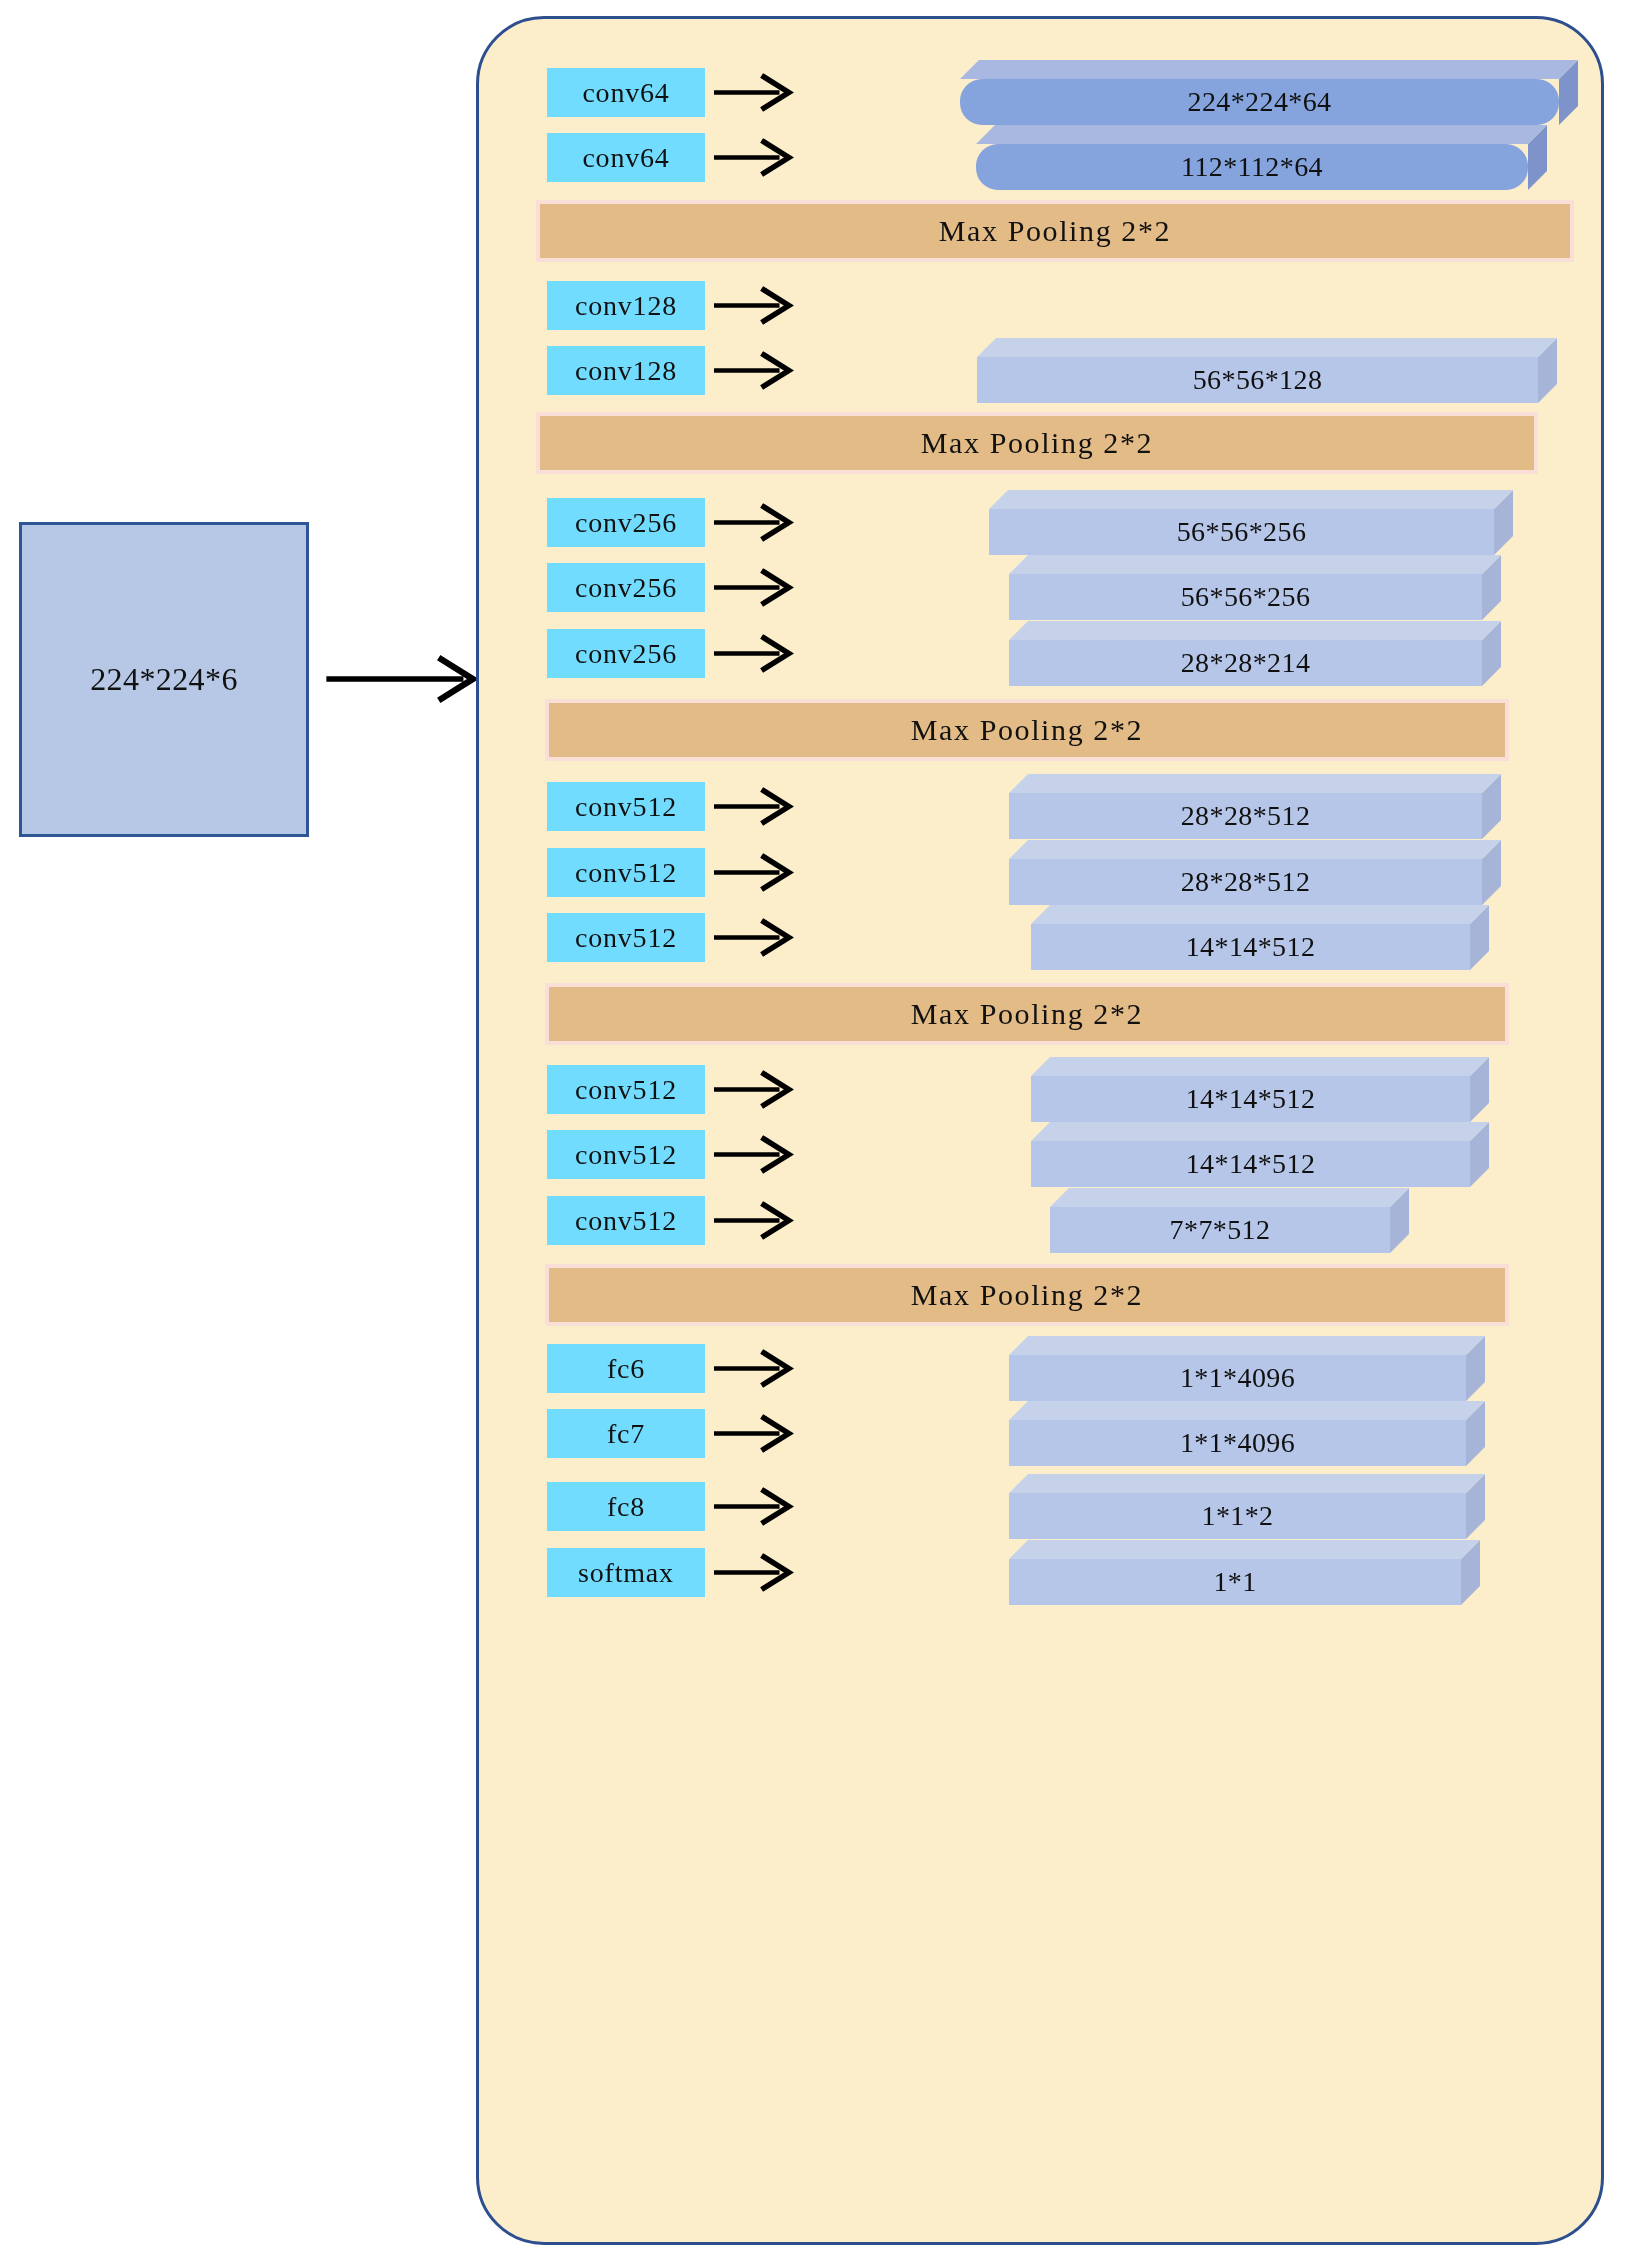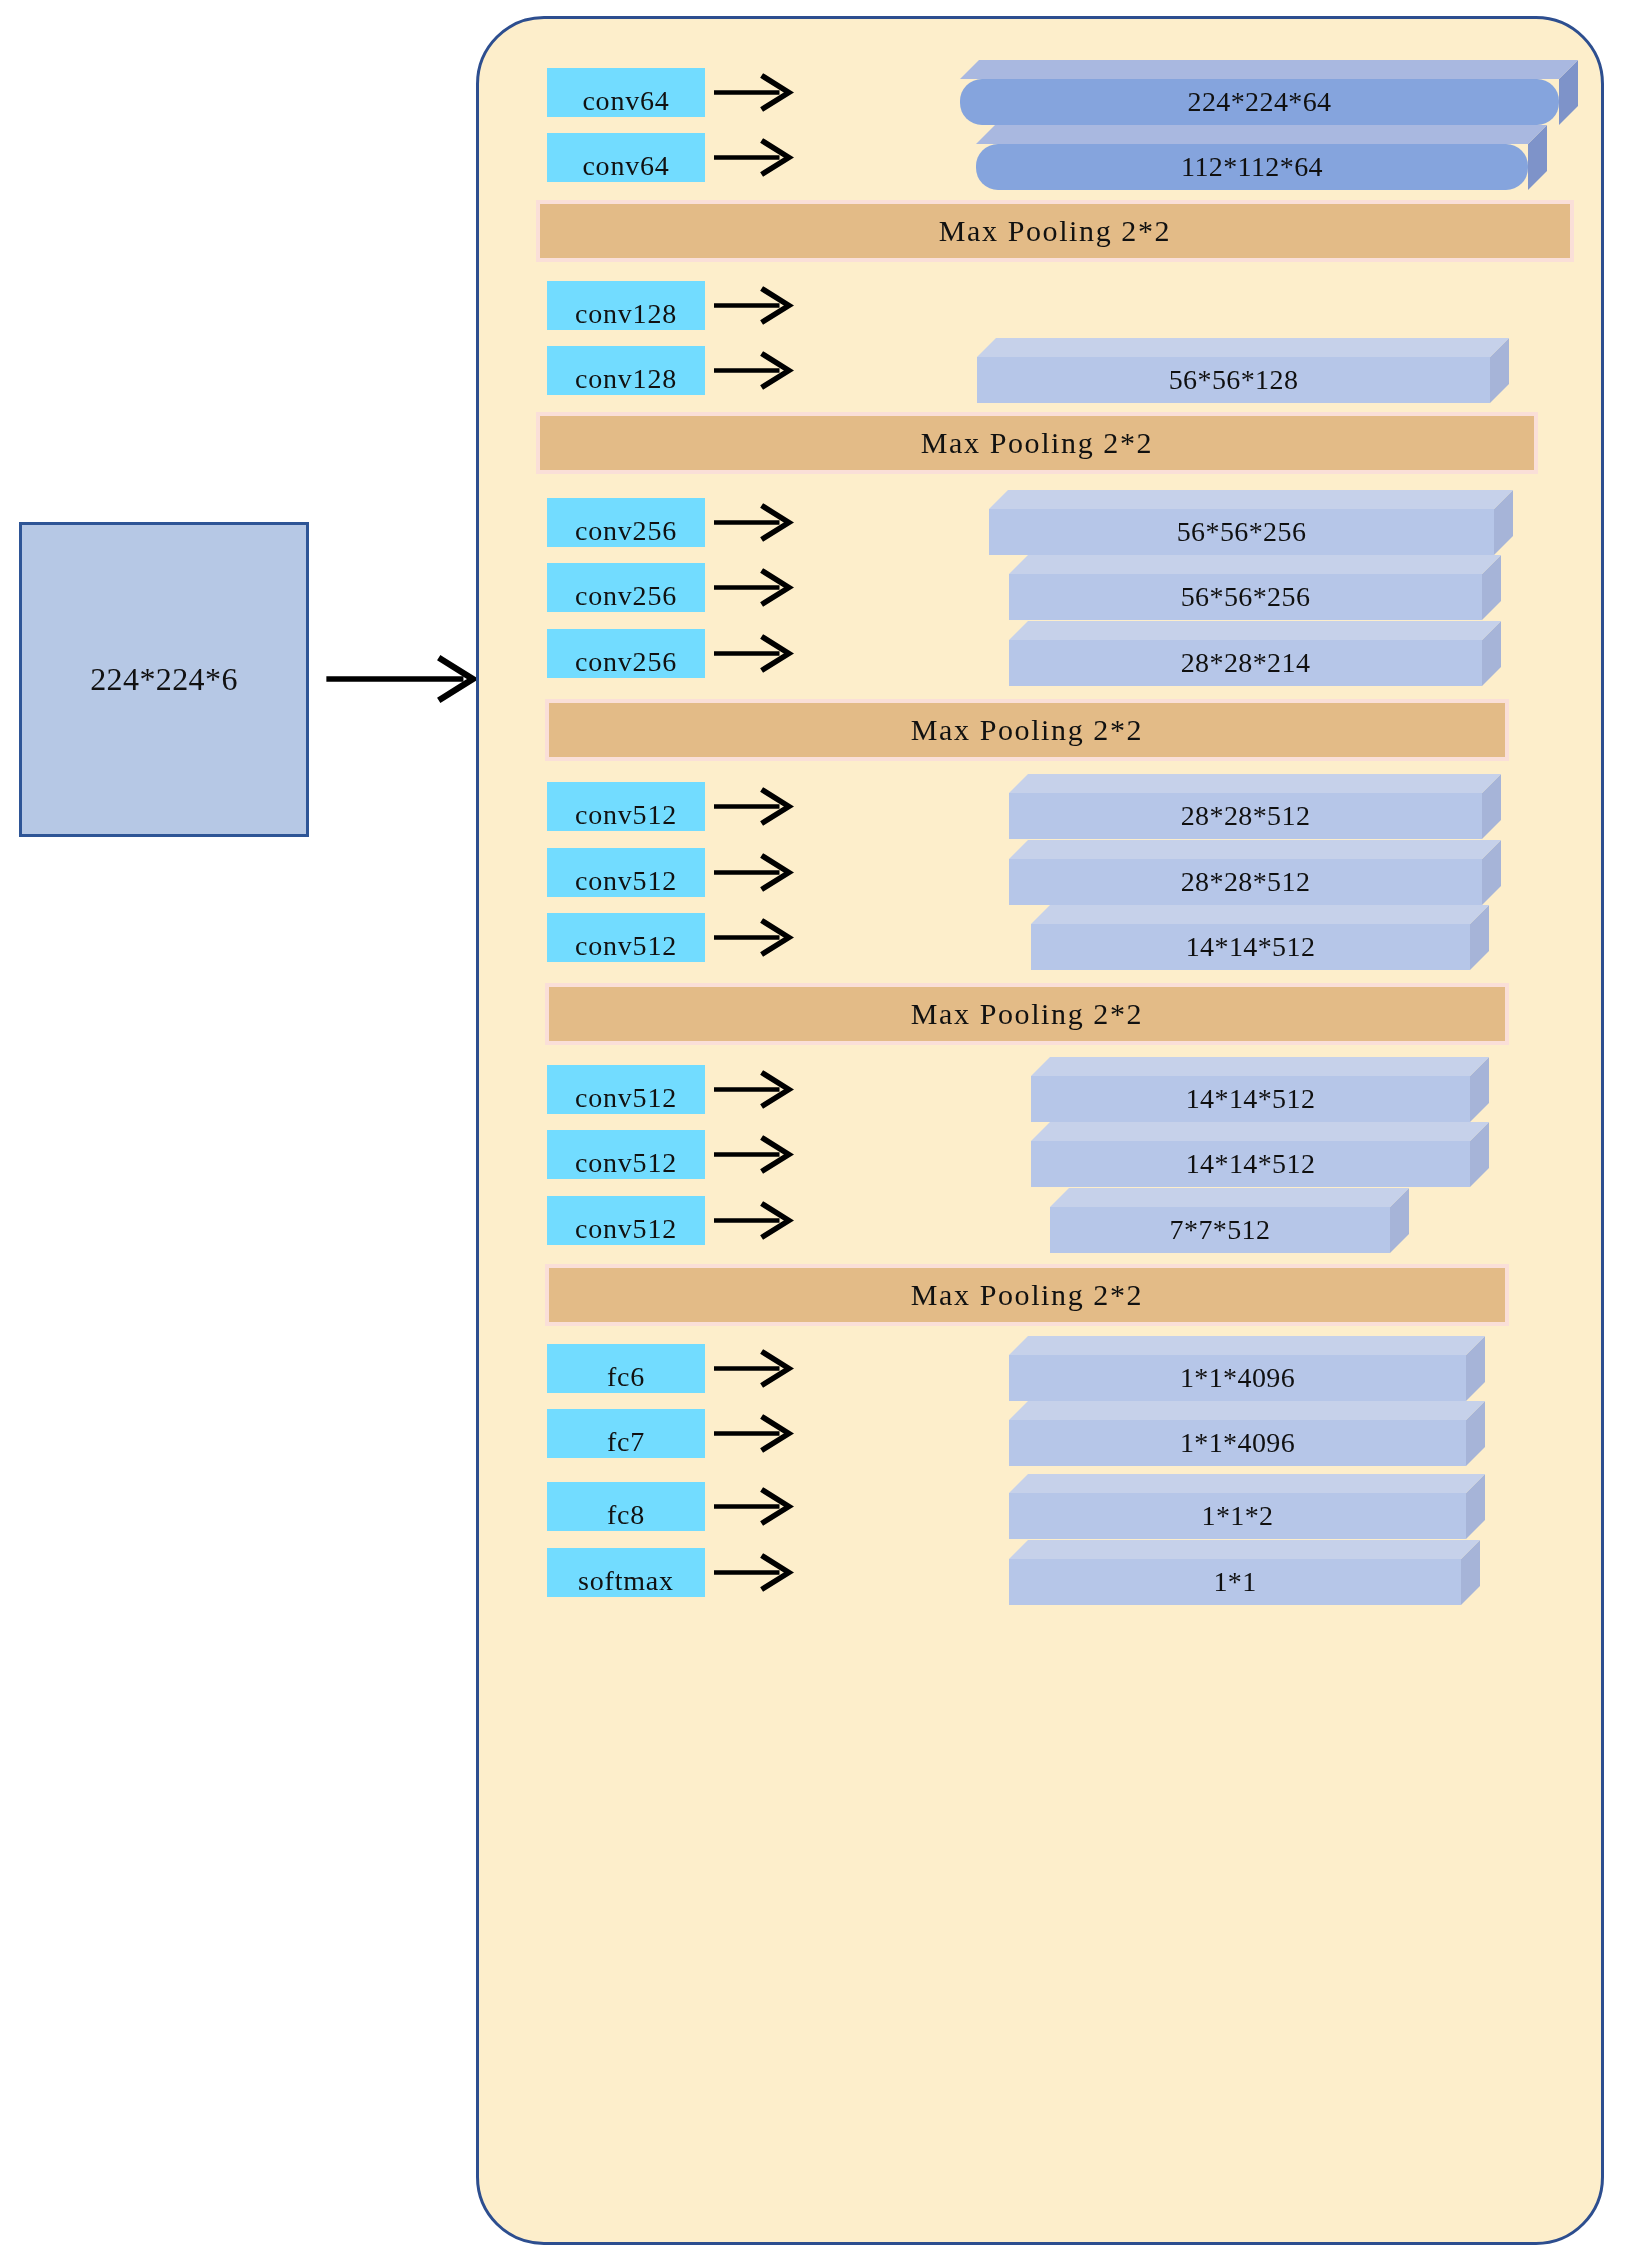--- a/index.html
+++ b/index.html
@@ -21,21 +21,21 @@
     position:absolute;left:476px;top:16px;width:1128px;height:2229px;
     background:#fdeecb;border:3.2px solid #2d4e8f;border-radius:68px;
     box-sizing:border-box;
   }
 
   
   .row{position:absolute;left:0;width:100%;height:65px;}
 
   .conv-box{
     position:absolute;left:68px;top:0;width:158px;height:49px;
-    background:#72dcff;display:flex;align-items:flex-end;justify-content:center;
+    background:#72dcff;display:flex;align-items:center;justify-content:center;
   }
   .conv-box .t{font-size:28px;color:#111;letter-spacing:0.8px;white-space:nowrap;}
 
   .arrow{position:absolute;left:233px;top:4.7px;width:82px;height:39px;}
 
   
   .slab{position:absolute;height:46px;top:11px;}
   .slab .front{
     position:absolute;left:0;bottom:0;width:100%;height:46px;
     display:flex;align-items:center;justify-content:center;
@@ -127,21 +127,21 @@
         </svg>
       </div>
       <div class="row" style="top: 327px;">
         <div class="conv-box">
           <span class="t">conv128</span>
         </div>
         <svg class="arrow" viewBox="0 0 104 50">
           <line x1="2" y1="25" x2="86" y2="25" stroke="#000" stroke-width="6"></line>
           <polyline points="66,5 98,25 66,45" fill="none" stroke="#000" stroke-width="7" stroke-linecap="square"></polyline>
         </svg>
-        <div class="slab light" style="left: 498px; width: 513px;">
+        <div class="slab light" style="left: 498px; width: 513px; padding-left: 48px;">
           <div class="side"></div>
           <div class="top"></div>
           <div class="front">
             <span class="t">56*56*128</span>
           </div>
         </div>
       </div>
       <div class="row" style="top: 393px;">
         <div class="pool" style="left: 57px; width: 1002px;">
           <span class="t">Max Pooling 2*2</span>

